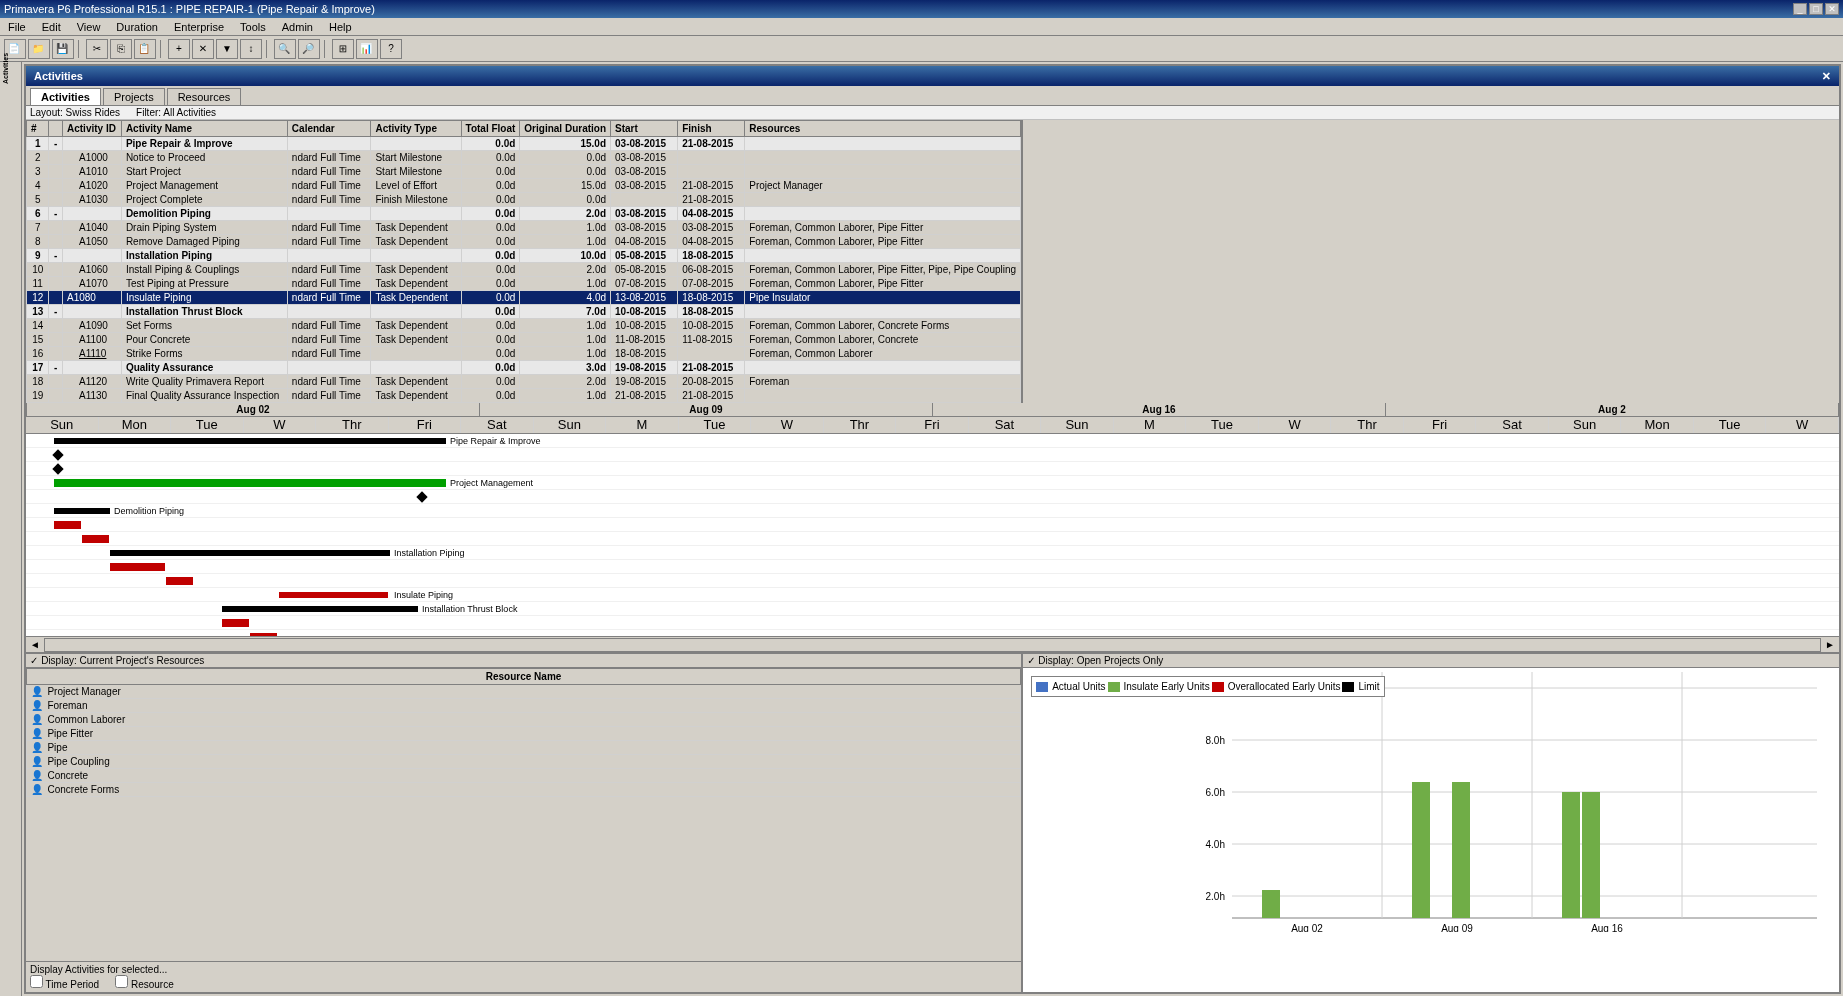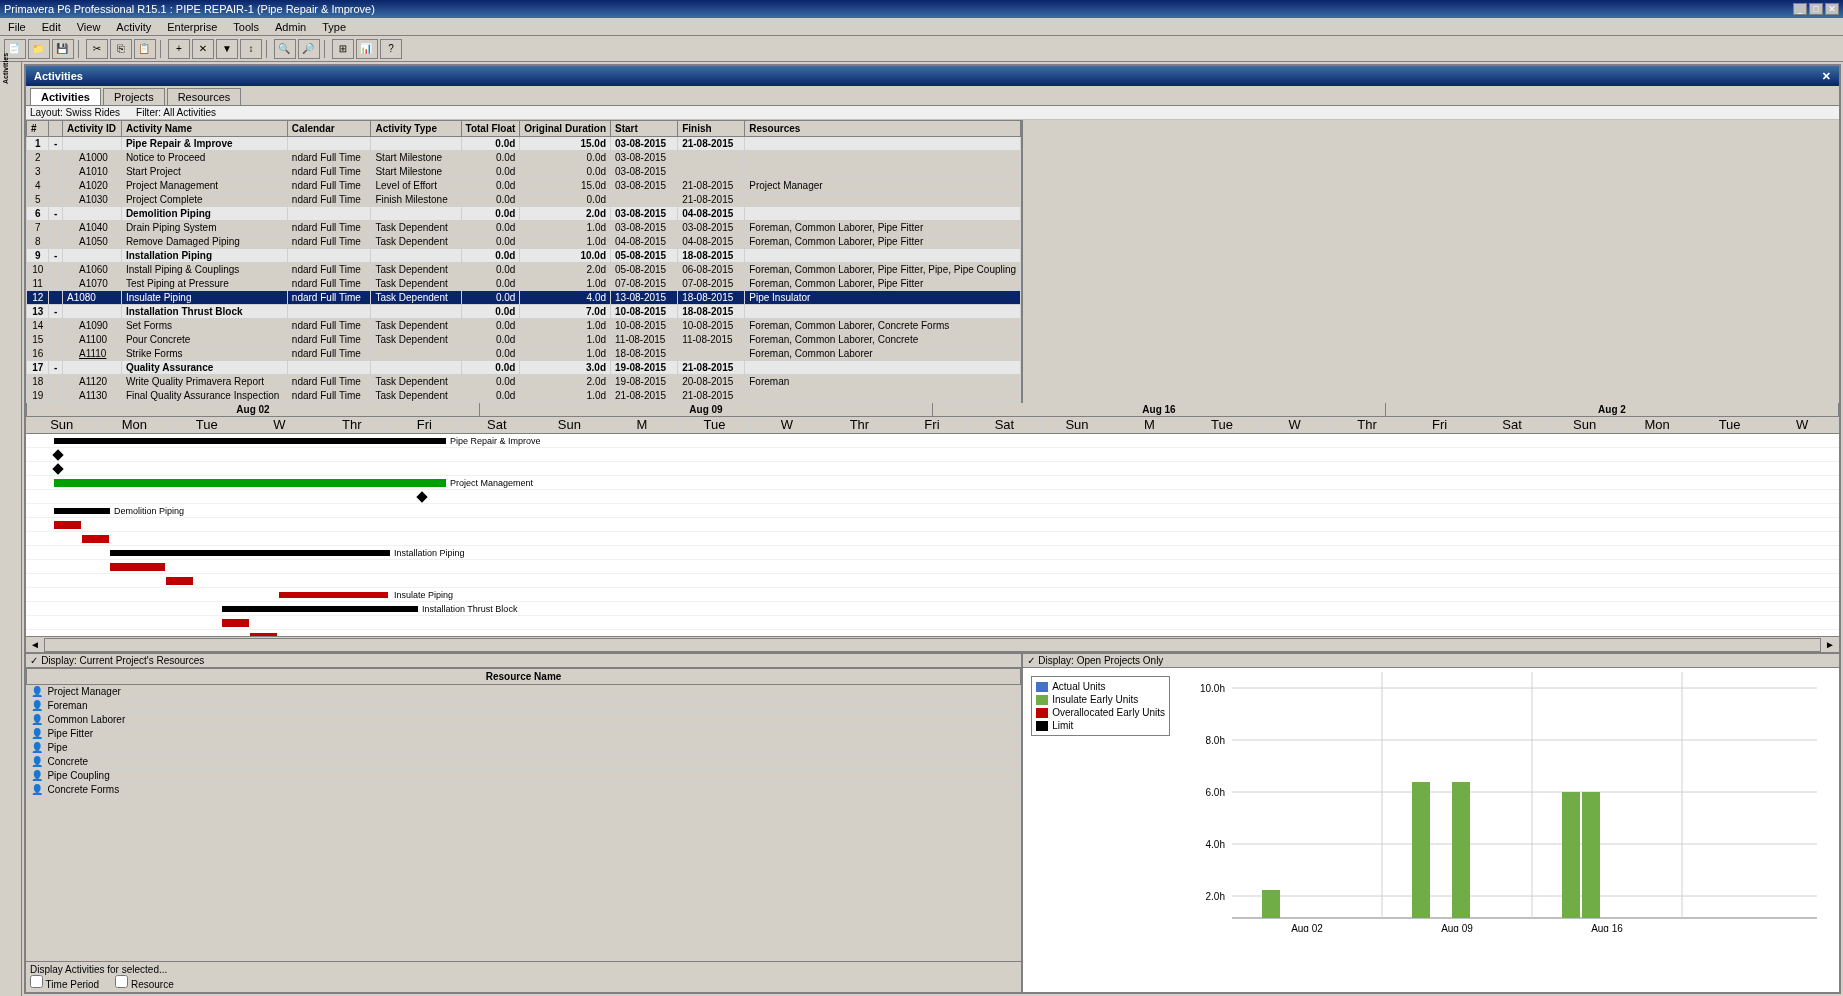--- a/index.html
+++ b/index.html
@@ -181,21 +181,21 @@
       background: #d4d0c8;
       border-top: 1px solid #808080;
       padding: 2px 4px;
       font-size: 10px;
       margin-top: 16px;
     }
     .footer-checkboxes { display: flex; gap: 16px; align-items: center; }
     
     
     .chart-container { flex: 1; padding: 4px; background: white; overflow: hidden; position: relative; }
-    .chart-legend { display: flex; flex-direction: column; gap: 2px; position: absolute; top: 8px; left: 8px; background: white; border: 1px solid #808080; padding: 4px; font-size: 10px; }
+    .chart-legend { display: flex; flex-direction: row; gap: 2px; position: absolute; top: 8px; left: 8px; background: white; border: 1px solid #808080; padding: 4px; font-size: 10px; }
     .legend-item { display: flex; align-items: center; gap: 4px; }
     .legend-color { width: 12px; height: 10px; }
     
     .gantt-scroll-row { height: 16px; background: #d4d0c8; border-top: 1px solid #808080; display: flex; align-items: center; }
     .gantt-scroll-arrows { font-size: 10px; padding: 0 4px; cursor: pointer; }
     
     .scrollbar-h { height: 14px; background: #d4d0c8; border: 1px solid #808080; flex: 1; }
 
     .col-num { width: 25px; text-align: center; }
     .col-wbs { width: 15px; text-align: center; }
@@ -220,25 +220,25 @@
     <div class="title-bar-btn">_</div>
     <div class="title-bar-btn">□</div>
     <div class="title-bar-btn">✕</div>
   </div>
 </div>
 
 <div class="menu-bar">
   <span class="menu-item">File</span>
   <span class="menu-item">Edit</span>
   <span class="menu-item">View</span>
-  <span class="menu-item">Activity</span>
+  <span class="menu-item">Duration</span>
   <span class="menu-item">Enterprise</span>
   <span class="menu-item">Tools</span>
   <span class="menu-item">Admin</span>
-  <span class="menu-item">Type</span>
+  <span class="menu-item">Help</span>
 </div>
 
 <div class="toolbar">
   <div class="toolbar-btn">📄</div>
   <div class="toolbar-btn">📁</div>
   <div class="toolbar-btn">💾</div>
   <div class="toolbar-separator"></div>
   <div class="toolbar-btn">✂</div>
   <div class="toolbar-btn">⎘</div>
   <div class="toolbar-btn">📋</div>
@@ -687,24 +687,24 @@
                   <tr>
                     <td><span class="resource-icon">👤</span>Common Laborer</td>
                   </tr>
                   <tr>
                     <td><span class="resource-icon">👤</span>Pipe Fitter</td>
                   </tr>
                   <tr>
                     <td><span class="resource-icon">👤</span>Pipe</td>
                   </tr>
                   <tr>
+                    <td><span class="resource-icon">👤</span>Pipe Coupling</td>
+                  </tr>
+                  <tr>
                     <td><span class="resource-icon">👤</span>Concrete</td>
-                  </tr>
-                  <tr>
-                    <td><span class="resource-icon">👤</span>Pipe Coupling</td>
                   </tr>
                   <tr>
                     <td><span class="resource-icon">👤</span>Concrete Forms</td>
                   </tr>
                 </tbody>
             </table>
           </div>
           <div class="bottom-footer">
             <div>Display Activities for selected...</div>
             <div class="footer-checkboxes">

